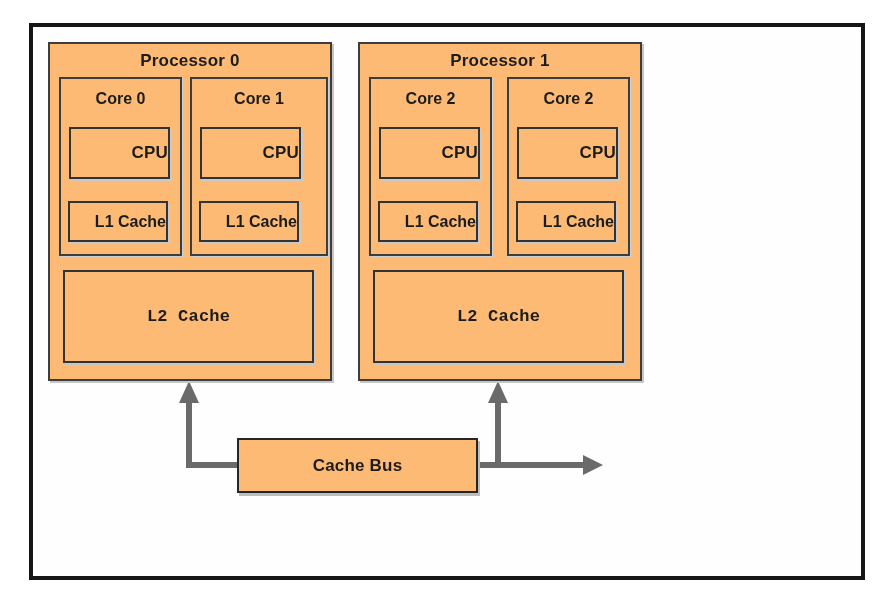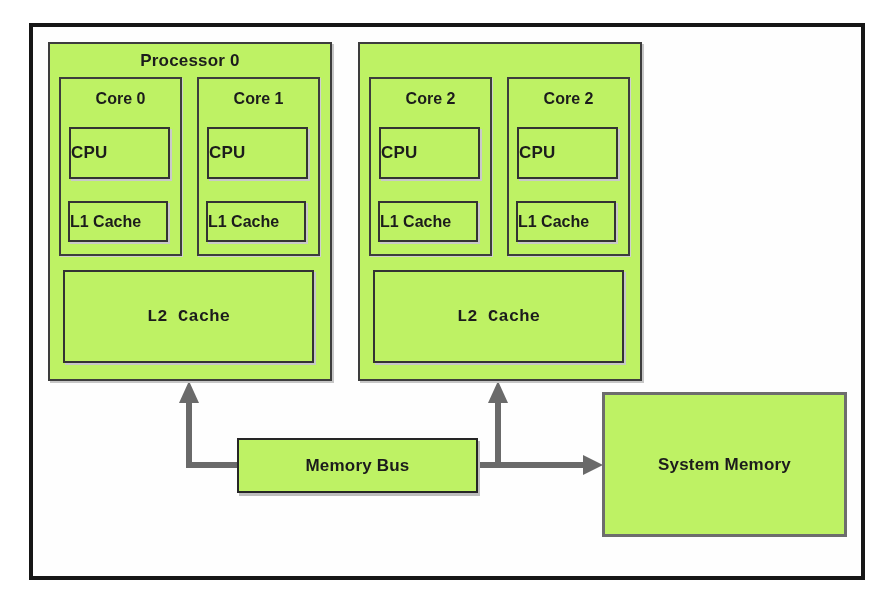--- a/index.html
+++ b/index.html
@@ -21,36 +21,36 @@
     top: 23px;
     width: 836px;
     height: 557px;
     box-sizing: border-box;
     border: 4px solid #161616;
     background: #fefefe;
   }
   .box {
     position: absolute;
     box-sizing: border-box;
-    background: #bef264;
+    background: #fdba74;
   }
   .processor {
     border: 2px solid #3d3d3d;
     box-shadow: 2px 2px 0 #c6c6c6;
   }
   .core {
     border: 2px solid #3d3d3d;
     box-shadow: 1px 1px 0 #cfcfcf;
   }
   .cpu, .l1 {
     border: 2px solid #333333;
     box-shadow: 2px 2px 0 #c9c9c9;
     display: flex;
     align-items: center;
-    justify-content: flex-start;
+    justify-content: flex-end;
   }
   .l2 {
     border: 2px solid #333333;
     box-shadow: 2px 2px 0 #c6c6c6;
     display: flex;
     align-items: center;
     justify-content: center;
     font-family: Liberation Mono, monospace;
   }
   .sysbus {
@@ -127,36 +127,37 @@
       <div class="box core" style="left:9px; top:33px; width:123px; height:179px;">
         <div class="core-title label-md">Core 0</div>
         <div class="box cpu" style="left:8px; top:48px; width:101px; height:52px;">
           <span class="label-lg">CPU</span>
         </div>
         <div class="box l1" style="left:7px; top:122px; width:100px; height:41px;">
           <span class="label-md">L1 Cache</span>
         </div>
       </div>
 
-      <div class="box core" style="left:147px; top:33px; width:123px; height:179px;">
+      <div class="box core" style="left:140px; top:33px; width:138px; height:179px;">
         <div class="core-title label-md">Core 1</div>
         <div class="box cpu" style="left:8px; top:48px; width:101px; height:52px;">
           <span class="label-lg">CPU</span>
         </div>
         <div class="box l1" style="left:7px; top:122px; width:100px; height:41px;">
           <span class="label-md">L1 Cache</span>
         </div>
       </div>
 
       <div class="box l2" style="left:13px; top:226px; width:251px; height:93px;">
         <span class="label-lg">L2 Cache</span>
       </div>
     </div>
 
     <div class="box processor" style="left:325px; top:15px; width:284px; height:339px;">
+      <div class="proc-title label-lg">Processor 1</div>
 
       <div class="box core" style="left:9px; top:33px; width:123px; height:179px;padding-left:48px;">
         <div class="core-title label-md">Core 2</div>
         <div class="box cpu" style="left:8px; top:48px; width:101px; height:52px;">
           <span class="label-lg">CPU</span>
         </div>
         <div class="box l1" style="left:7px; top:122px; width:100px; height:41px;">
           <span class="label-md">L1 Cache</span>
         </div>
       </div>
@@ -170,21 +171,18 @@
           <span class="label-md">L1 Cache</span>
         </div>
       </div>
 
       <div class="box l2" style="left:13px; top:226px; width:251px; height:93px;">
         <span class="label-lg">L2 Cache</span>
       </div>
     </div>
 
     <div class="box sysbus" style="left:204px; top:411px; width:241px; height:55px;">
-      <span class="label-lg">Memory Bus</span>
+      <span class="label-lg">Cache Bus</span>
     </div>
 
-    <div class="box sysmem" style="left:569px; top:365px; width:245px; height:145px;">
-      <span class="label-lg">System Memory</span>
-    </div>
 
   </div>
 </div>
 
 </body></html>

